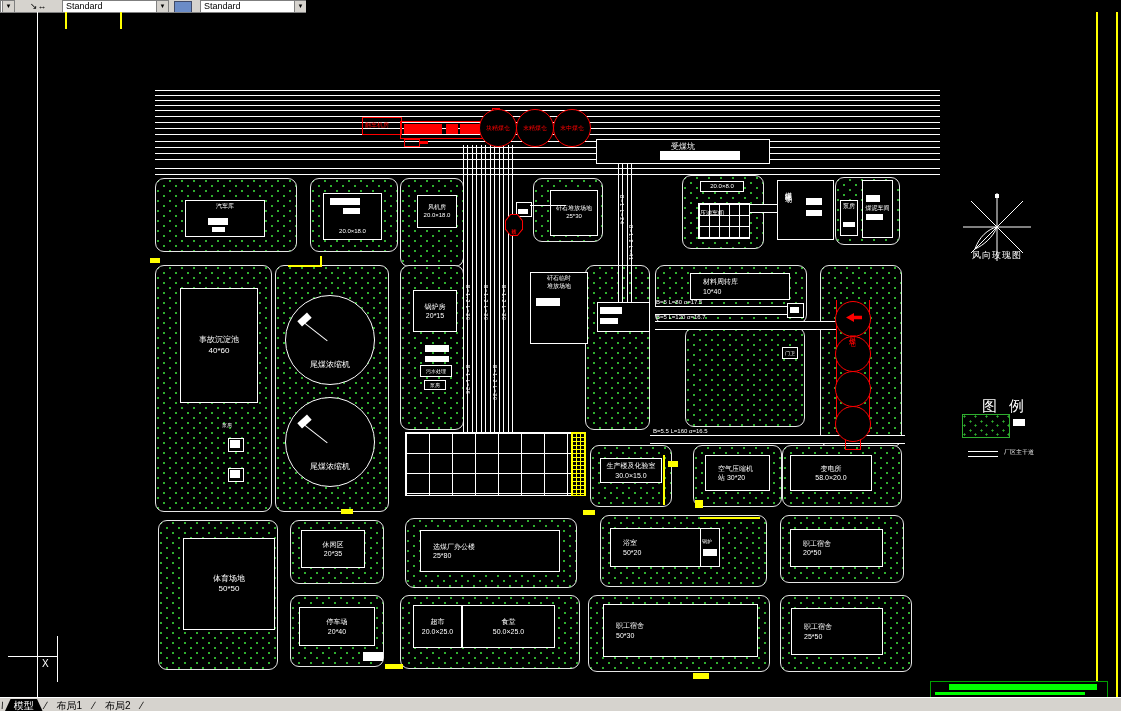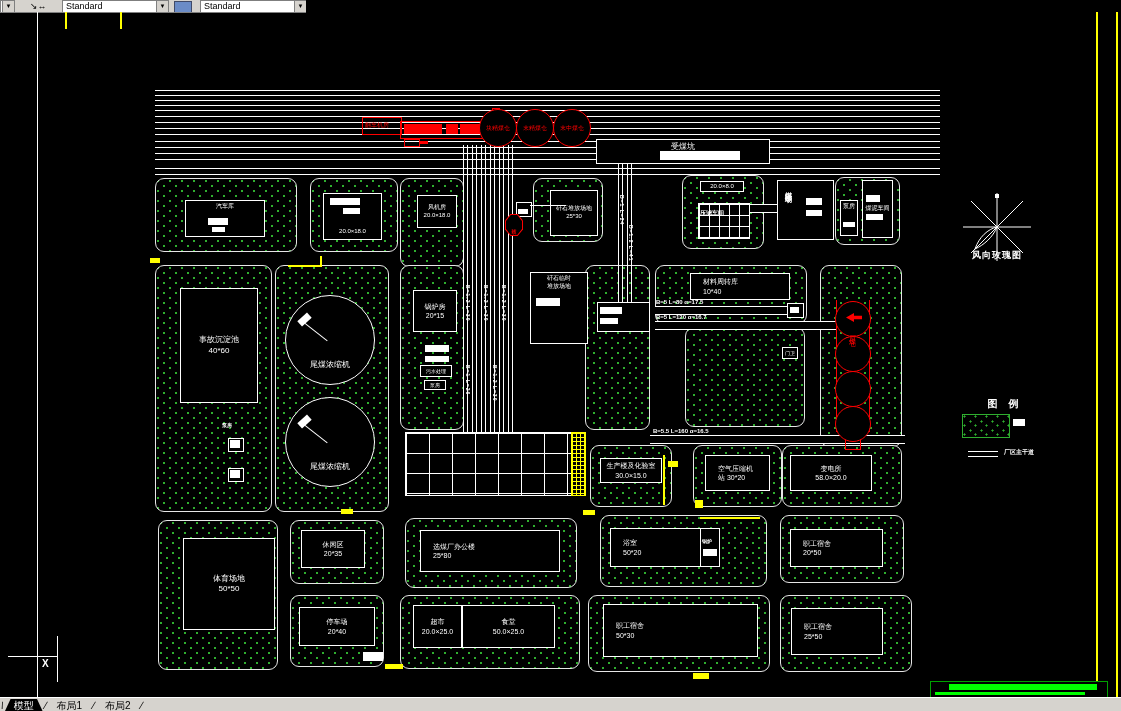--- a/index.html
+++ b/index.html
@@ -22,21 +22,21 @@
     background-size:12px 10px,12px 10px;background-position:2px 2px,8px 7px;}
   .bldg{border:1px solid #fff;background:#000;color:#fff;display:flex;flex-direction:column;
         align-items:center;justify-content:center;text-align:right;line-height:1.3;white-space:nowrap;}
   .bldg.left{align-items:flex-start;text-align:left;padding-left:12px;}
   .wbox{border:1px solid #fff;background:#000;}
   .bar{background:#fff;}
   .wline{background:#fff;}
   .circ{border:1px solid #fff;border-radius:50%;background:#000;color:#fff;
         display:flex;align-items:flex-end;justify-content:center;padding-bottom:14px;box-sizing:border-box;}
   .grid{border:1px solid #fff;background-color:#000;}
-  .dtext{color:#fff;white-space:nowrap;font-weight:bold;}
+  .dtext{color:#fff;white-space:nowrap;}
   .vtext{writing-mode:vertical-rl;letter-spacing:1px;}
   .yline,.yrect{background:#ffff00;}
   .rline{background:#ff0000;}
   .rrect{border:1px solid #ff0000;background:transparent;}
   .rfill{background:#ff0000;}
   .rcirc{border:1px solid #ff0000;border-radius:50%;background:#000;color:#ff0000;
          display:flex;align-items:center;justify-content:center;text-align:center;}
   .rtext{color:#ff0000;white-space:nowrap;}
   .oct{clip-path:polygon(30% 0,70% 0,100% 30%,100% 70%,70% 100%,30% 100%,0 70%,0 30%);background:#ff0000;}
   .octin{position:absolute;left:1px;top:1px;right:1px;bottom:1px;
@@ -357,21 +357,21 @@
   <svg class="abs" style="left:962px;top:192px;" width="70" height="70" viewBox="0 0 70 70">
     <line x1="35" y1="1" x2="35" y2="69"></line>
     <line x1="1" y1="35" x2="69" y2="35"></line>
     <line x1="9" y1="9" x2="61" y2="61"></line>
     <line x1="9" y1="61" x2="61" y2="9"></line>
     <path d="M35,35 C26,37 17,45 13,57 C22,53 31,45 35,35 Z"></path>
     <rect x="33" y="2" width="4" height="4" fill="#fff" stroke="none"></rect>
   </svg>
   <div class="abs dtext" style="left:955px;top:249px;width:84px;text-align:center;font-size:9px;letter-spacing:1px;">风向玫瑰图</div>
 
-  <div class="abs dtext" style="left:975px;top:397px;width:60px;text-align:center;font-size:10px;letter-spacing:4px;">图  例</div>
+  <div class="abs dtext" style="left:975px;top:397px;width:60px;text-align:center;font-size:15px;letter-spacing:4px;">图  例</div>
   <div class="abs legend-swatch" style="left:962px;top:414px;width:46px;height:22px;"></div>
   <div class="abs dtext" style="left:1004px;top:448px;font-size:6px;">厂区主干道</div>
 
   <div class="abs dtext" style="left:42px;top:658px;font-size:10px;">X</div>
 
   <div class="tabrow abs" id="tabrow">
       <span class="slash">\</span>
       <span class="tab active">模型</span>
       <span class="slash">/</span>
       <span class="tab">布局1</span>

